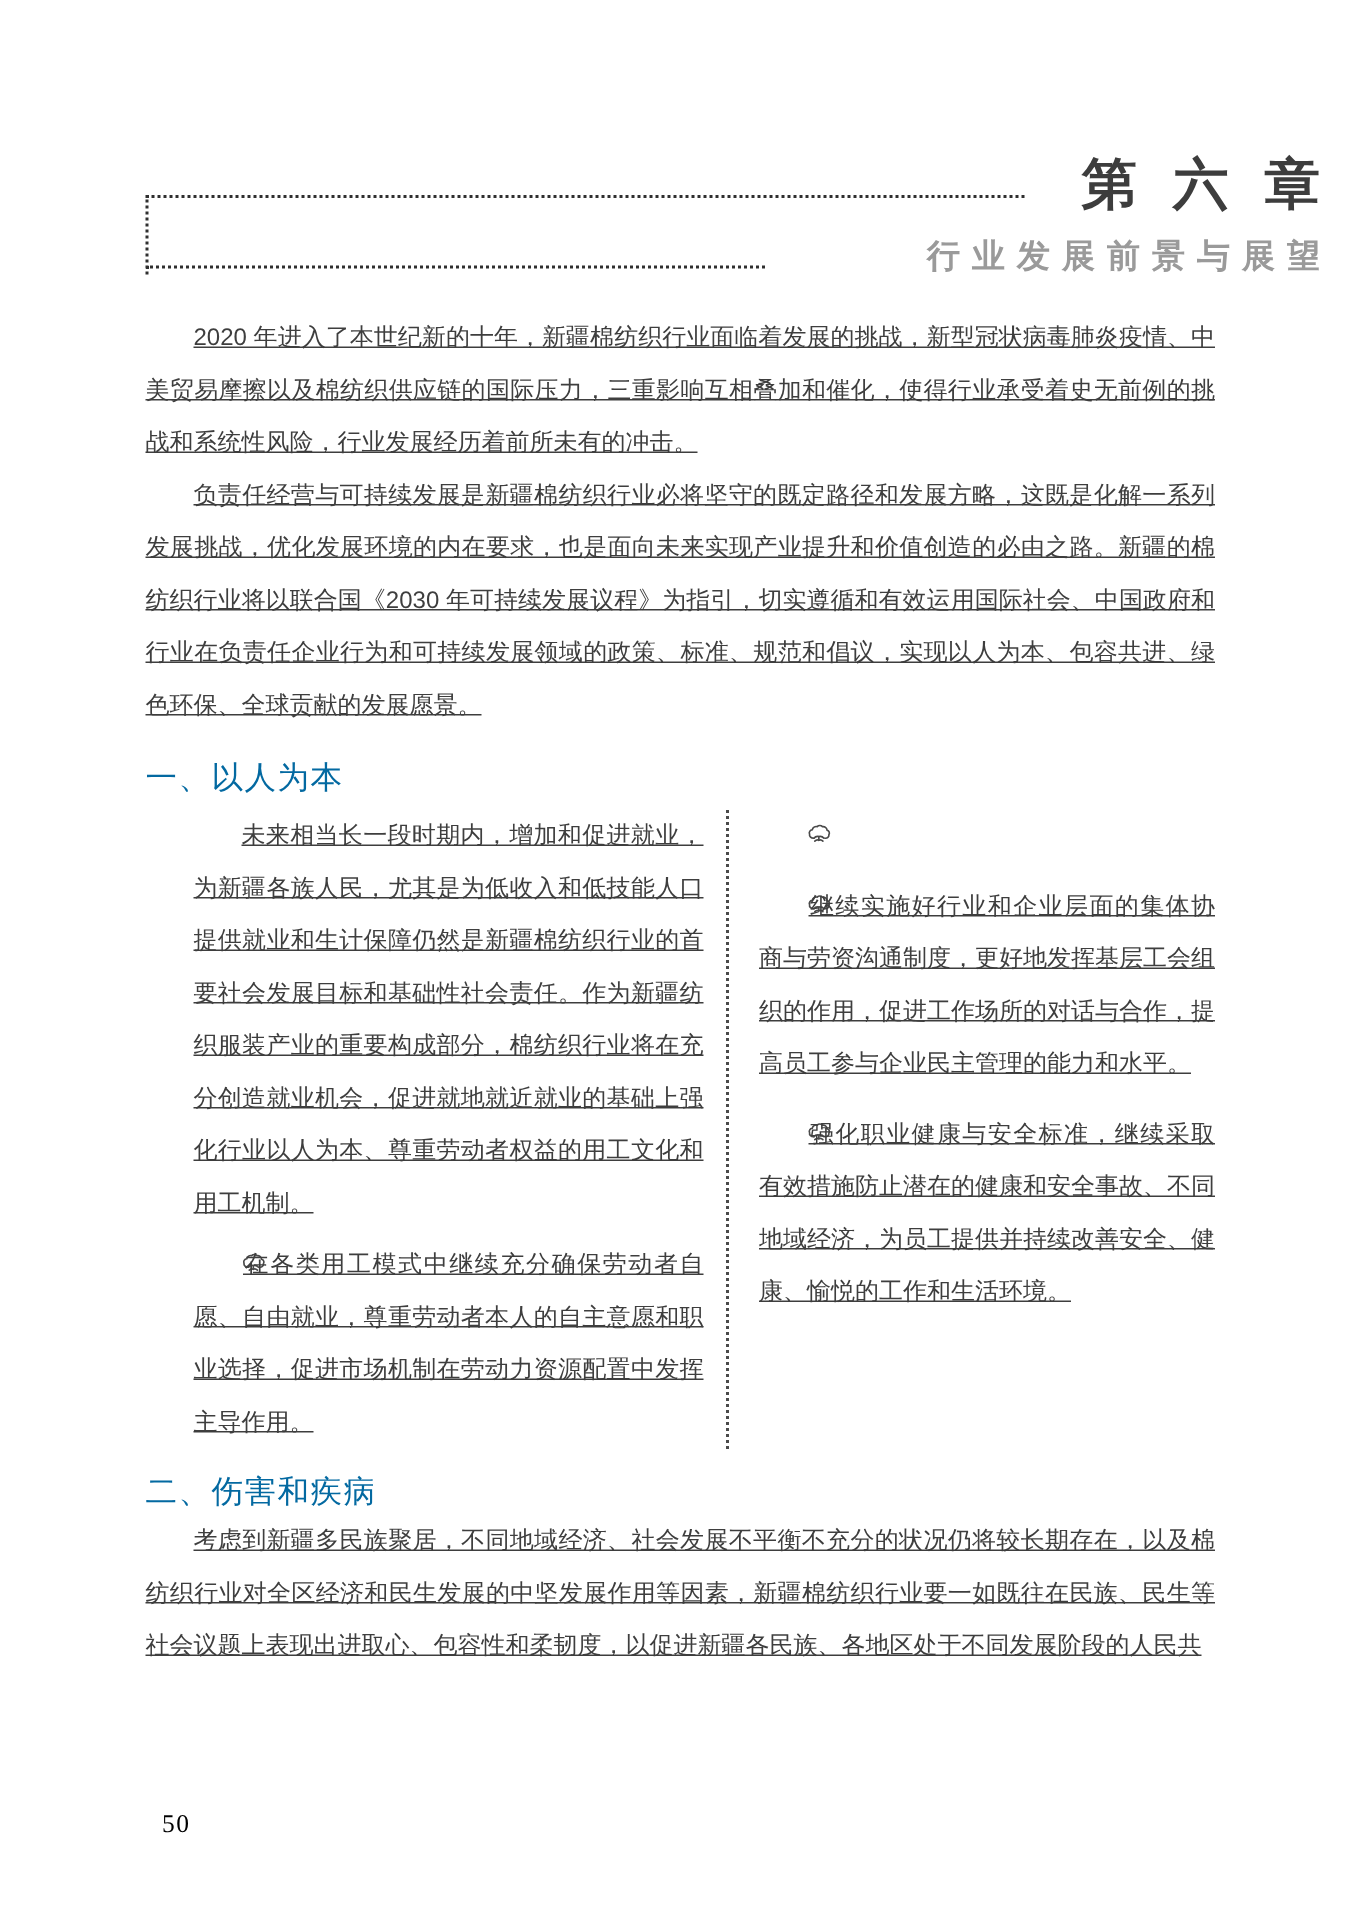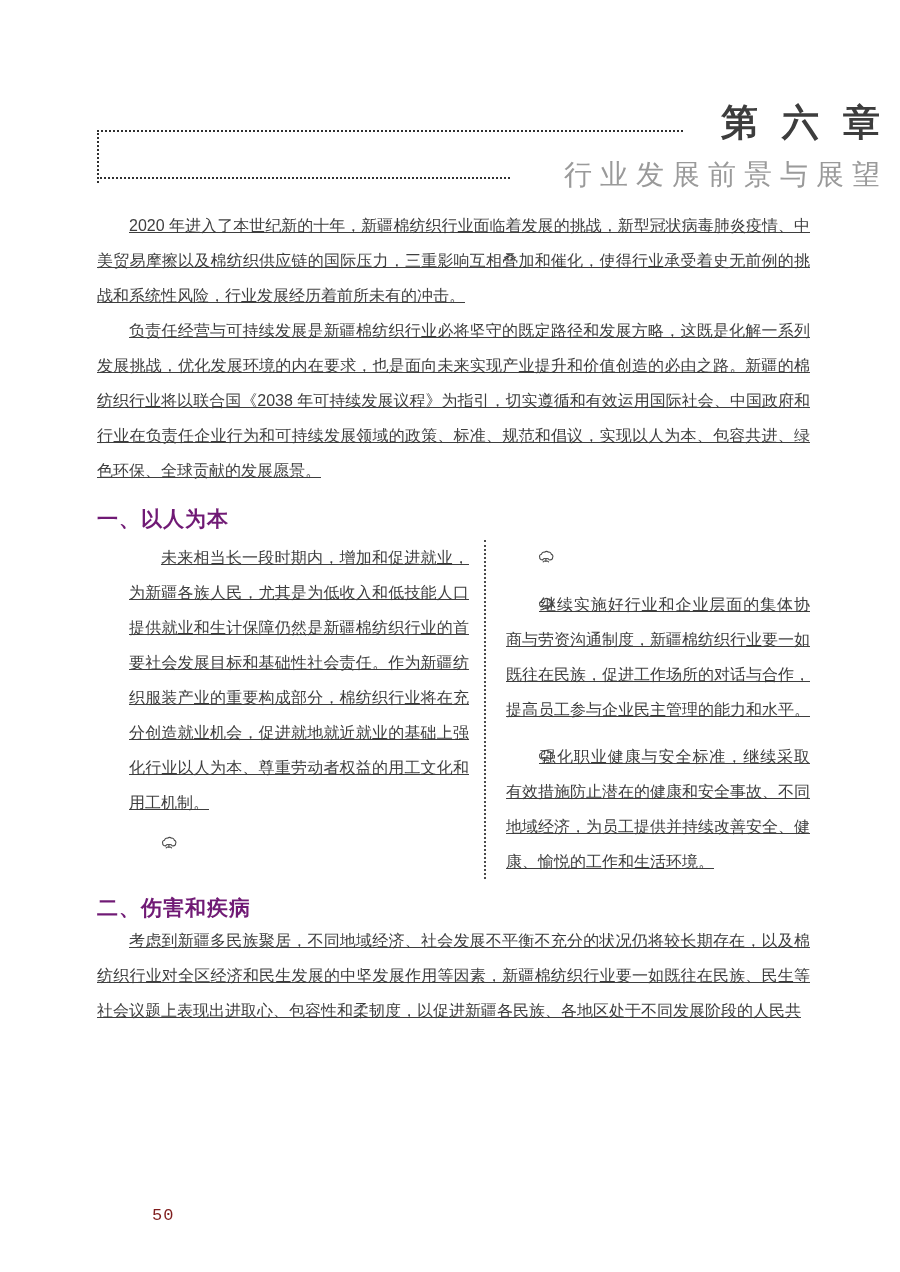--- a/index.html
+++ b/index.html
@@ -33,36 +33,36 @@
     letter-spacing:24px;margin:0;
     white-space:nowrap;
     padding-right:0;
     text-indent:0;
     
     margin-right:-24px;
   }
   .chapter-title{
     position:absolute;right:20px;top:156px;width:860px;
     text-align:right;
-    font-size:28px;font-weight:normal;color:#9a9a9a;
+    font-size:22px;font-weight:bold;color:#9a9a9a;
     letter-spacing:8px;margin:0;white-space:nowrap;
     margin-right:-8px;
   }
 
   
   .content{
     position:absolute;left:97px;top:208px;width:713px;
     font-size:16px;line-height:35px;color:#3e3e3e;
     text-align:justify;
   }
   .content p{margin:0;text-decoration:underline;}
   .para{text-indent:2em;}
 
   .section-heading{
-    font-size:21px;font-weight:bold;color:#701a75;
+    font-size:21px;font-weight:normal;color:#0369a1;
     line-height:30px;margin:0;
     text-indent:0;
     letter-spacing:1px;
   }
   .heading-1{margin-top:16px;}
   .heading-2{margin-top:14px;}
 
   .columns{
     display:flex;align-items:stretch;
     margin-top:6px;
@@ -81,77 +81,76 @@
   .cotton-icon{
     display:inline-block;width:16px;height:15px;
     vertical-align:-2px;margin-right:1px;
   }
 
   .section2-para{margin-top:10px;}
 
   
   .page-number{
     position:absolute;left:108px;top:1206px;
-    font-family:Liberation Mono, monospace;
-    font-size:17px;color:#7f1d1d;
+    font-family:Liberation Serif, serif;
+    font-size:17px;color:#000000;
     letter-spacing:1px;
-    margin-left:44px;
   }
 </style>
 </head>
 <body>
 
 <div class="page">
 
   <div class="bracket-top"></div>
   <div class="bracket-left"></div>
   <div class="bracket-bottom"></div>
 
   <h1 class="chapter-number">第六章</h1>
   <h2 class="chapter-title">行业发展前景与展望</h2>
 
   <div class="content">
 
     <p class="para">2020 年进入了本世纪新的十年，新疆棉纺织行业面临着发展的挑战，新型冠状病毒肺炎疫情、中美贸易摩擦以及棉纺织供应链的国际压力，三重影响互相叠加和催化，使得行业承受着史无前例的挑战和系统性风险，行业发展经历着前所未有的冲击。</p>
-    <p class="para">负责任经营与可持续发展是新疆棉纺织行业必将坚守的既定路径和发展方略，这既是化解一系列发展挑战，优化发展环境的内在要求，也是面向未来实现产业提升和价值创造的必由之路。新疆的棉纺织行业将以联合国《2038 年可持续发展议程》为指引，切实遵循和有效运用国际社会、中国政府和行业在负责任企业行为和可持续发展领域的政策、标准、规范和倡议，实现以人为本、包容共进、绿色环保、全球贡献的发展愿景。</p>
+    <p class="para">负责任经营与可持续发展是新疆棉纺织行业必将坚守的既定路径和发展方略，这既是化解一系列发展挑战，优化发展环境的内在要求，也是面向未来实现产业提升和价值创造的必由之路。新疆的棉纺织行业将以联合国《2030 年可持续发展议程》为指引，切实遵循和有效运用国际社会、中国政府和行业在负责任企业行为和可持续发展领域的政策、标准、规范和倡议，实现以人为本、包容共进、绿色环保、全球贡献的发展愿景。</p>
 
     <h3 class="section-heading heading-1">一、以人为本</h3>
 
     <div class="columns">
       <div class="col-left">
         <p class="para">未来相当长一段时期内，增加和促进就业，为新疆各族人民，尤其是为低收入和低技能人口提供就业和生计保障仍然是新疆棉纺织行业的首要社会发展目标和基础性社会责任。作为新疆纺织服装产业的重要构成部分，棉纺织行业将在充分创造就业机会，促进就地就近就业的基础上强化行业以人为本、尊重劳动者权益的用工文化和用工机制。</p>
         <p class="bullet"><span class="cotton-icon"><svg viewBox="0 0 16 15" width="16" height="15">
                 <g fill="none" stroke="#4a4a4a" stroke-width="1.1" stroke-linecap="round">
                   <path d="M4.6 9.8 C2.8 10 1.4 8.7 1.7 7.1 C1.1 5.8 2 4.4 3.5 4.2 C3.8 2.7 5.3 1.7 6.8 2.1 C7.7 1.1 9.4 1.1 10.3 2.1 C11.8 1.8 13.2 2.9 13.4 4.4 C14.8 4.8 15.3 6.3 14.6 7.5 C14.8 8.9 13.5 10 12 9.8"></path>
                   <path d="M4.6 9.8 C5.4 8.8 6.8 8.4 7.9 8.7 C9 8.4 10.5 8.8 11.3 9.8"></path>
                   <path d="M7.9 8.7 L7.9 11.2"></path>
                   <path d="M5.2 11.8 C6 11 7.3 10.9 7.9 11.2 C8.5 10.9 9.8 11 10.6 11.8"></path>
                 </g>
-              </svg></span></p>
+              </svg></span><span>在各类用工模式中继续充分确保劳动者自愿、自由就业，尊重劳动者本人的自主意愿和职业选择，促进市场机制在劳动力资源配置中发挥主导作用。</span></p>
       </div>
 
       <div class="col-divider"></div>
 
       <div class="col-right">
         <p class="bullet"><span class="cotton-icon"><svg viewBox="0 0 16 15" width="16" height="15">
                 <g fill="none" stroke="#4a4a4a" stroke-width="1.1" stroke-linecap="round">
                   <path d="M4.6 9.8 C2.8 10 1.4 8.7 1.7 7.1 C1.1 5.8 2 4.4 3.5 4.2 C3.8 2.7 5.3 1.7 6.8 2.1 C7.7 1.1 9.4 1.1 10.3 2.1 C11.8 1.8 13.2 2.9 13.4 4.4 C14.8 4.8 15.3 6.3 14.6 7.5 C14.8 8.9 13.5 10 12 9.8"></path>
                   <path d="M4.6 9.8 C5.4 8.8 6.8 8.4 7.9 8.7 C9 8.4 10.5 8.8 11.3 9.8"></path>
                   <path d="M7.9 8.7 L7.9 11.2"></path>
                   <path d="M5.2 11.8 C6 11 7.3 10.9 7.9 11.2 C8.5 10.9 9.8 11 10.6 11.8"></path>
                 </g>
               </svg></span></p>
         <p class="bullet"><span class="cotton-icon"><svg viewBox="0 0 16 15" width="16" height="15">
                 <g fill="none" stroke="#4a4a4a" stroke-width="1.1" stroke-linecap="round">
                   <path d="M4.6 9.8 C2.8 10 1.4 8.7 1.7 7.1 C1.1 5.8 2 4.4 3.5 4.2 C3.8 2.7 5.3 1.7 6.8 2.1 C7.7 1.1 9.4 1.1 10.3 2.1 C11.8 1.8 13.2 2.9 13.4 4.4 C14.8 4.8 15.3 6.3 14.6 7.5 C14.8 8.9 13.5 10 12 9.8"></path>
                   <path d="M4.6 9.8 C5.4 8.8 6.8 8.4 7.9 8.7 C9 8.4 10.5 8.8 11.3 9.8"></path>
                   <path d="M7.9 8.7 L7.9 11.2"></path>
                   <path d="M5.2 11.8 C6 11 7.3 10.9 7.9 11.2 C8.5 10.9 9.8 11 10.6 11.8"></path>
                 </g>
-              </svg></span><span>继续实施好行业和企业层面的集体协商与劳资沟通制度，新疆棉纺织行业要一如既往在民族，促进工作场所的对话与合作，提高员工参与企业民主管理的能力和水平。</span></p>
+              </svg></span><span>继续实施好行业和企业层面的集体协商与劳资沟通制度，更好地发挥基层工会组织的作用，促进工作场所的对话与合作，提高员工参与企业民主管理的能力和水平。</span></p>
         <p class="bullet"><span class="cotton-icon"><svg viewBox="0 0 16 15" width="16" height="15">
                 <g fill="none" stroke="#4a4a4a" stroke-width="1.1" stroke-linecap="round">
                   <path d="M4.6 9.8 C2.8 10 1.4 8.7 1.7 7.1 C1.1 5.8 2 4.4 3.5 4.2 C3.8 2.7 5.3 1.7 6.8 2.1 C7.7 1.1 9.4 1.1 10.3 2.1 C11.8 1.8 13.2 2.9 13.4 4.4 C14.8 4.8 15.3 6.3 14.6 7.5 C14.8 8.9 13.5 10 12 9.8"></path>
                   <path d="M4.6 9.8 C5.4 8.8 6.8 8.4 7.9 8.7 C9 8.4 10.5 8.8 11.3 9.8"></path>
                   <path d="M7.9 8.7 L7.9 11.2"></path>
                   <path d="M5.2 11.8 C6 11 7.3 10.9 7.9 11.2 C8.5 10.9 9.8 11 10.6 11.8"></path>
                 </g>
               </svg></span><span>强化职业健康与安全标准，继续采取有效措施防止潜在的健康和安全事故、不同地域经济，为员工提供并持续改善安全、健康、愉悦的工作和生活环境。</span></p>
       </div>
     </div>

